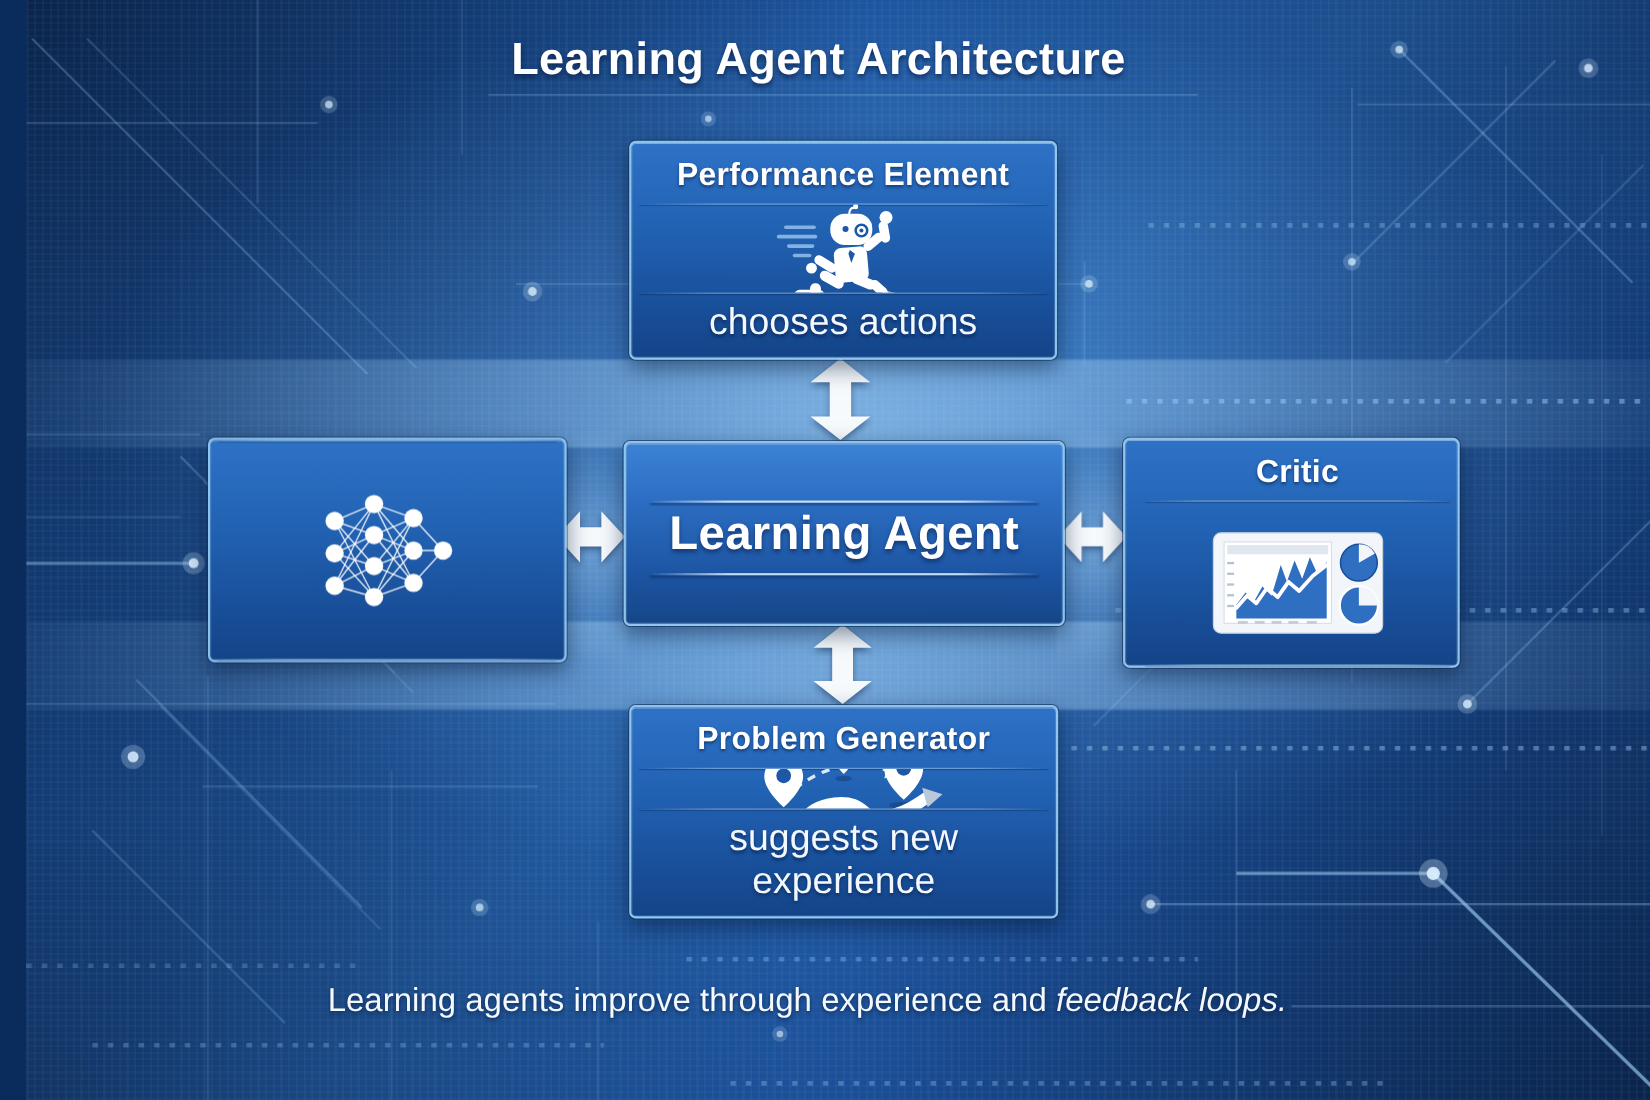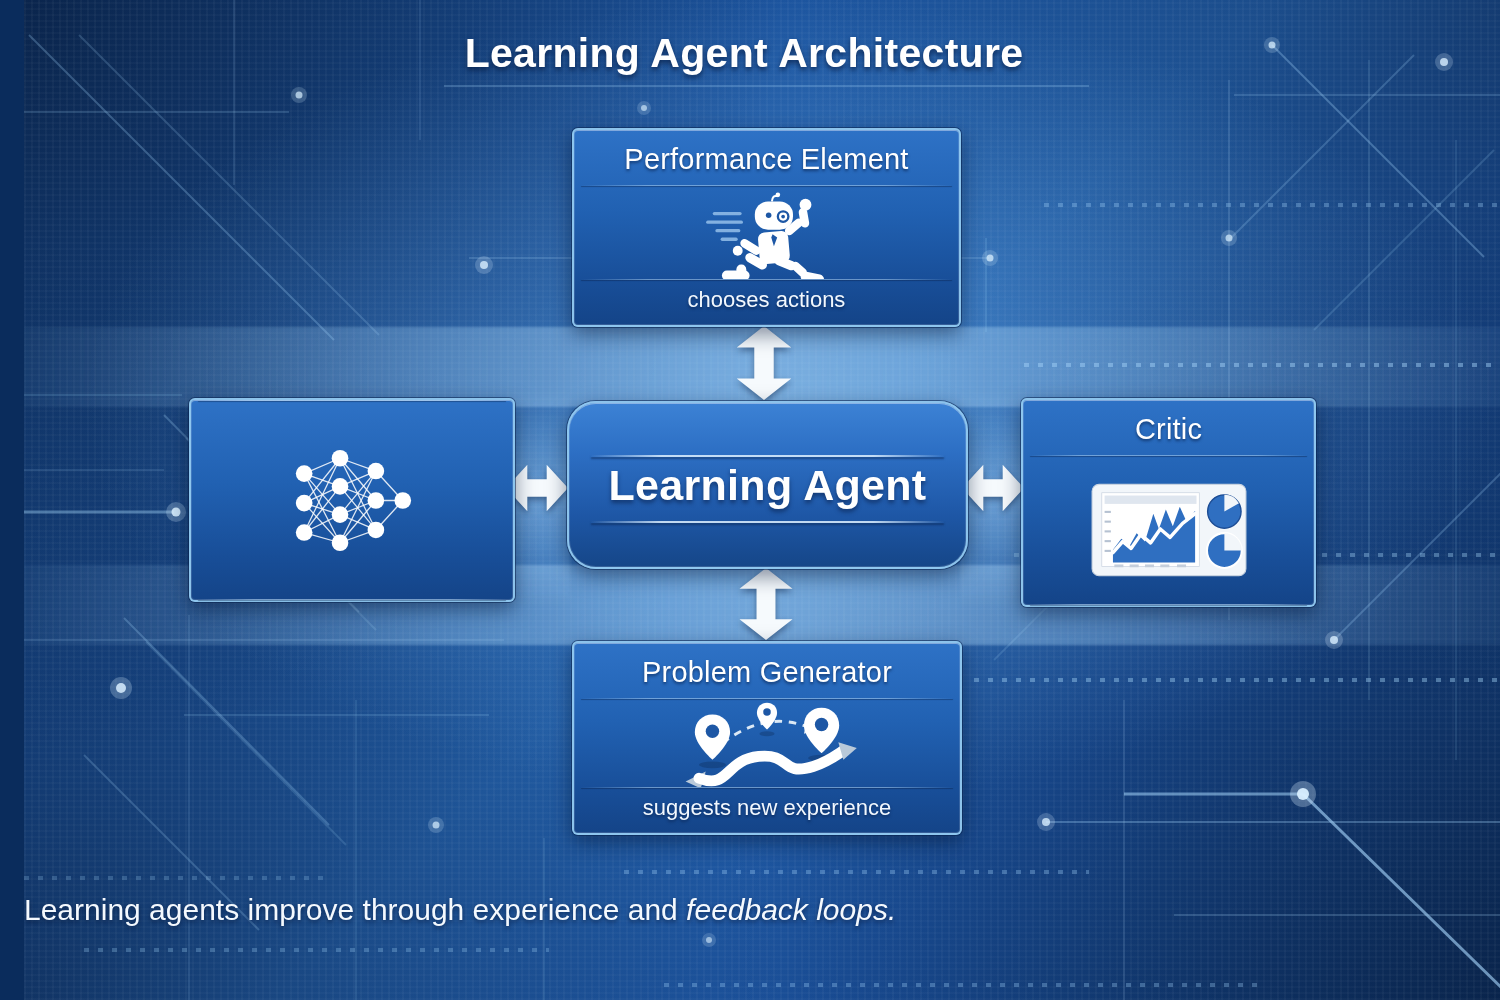--- a/index.html
+++ b/index.html
@@ -23,39 +23,39 @@
   .band{position:absolute;z-index:1;pointer-events:none;filter:blur(1px);}
   .band-h{left:0;right:0;background:linear-gradient(90deg, rgba(158,205,243,.05) 0%, rgba(158,205,243,.34) 28%, rgba(178,220,250,.5) 50%, rgba(158,205,243,.34) 72%, rgba(158,205,243,.05) 100%);}
   .band-v{background:linear-gradient(180deg, rgba(158,205,243,0) 0%, rgba(170,214,248,.45) 50%, rgba(158,205,243,0) 100%);}
   .circuit{position:absolute;inset:0;z-index:2;pointer-events:none;}
 
   .node{position:absolute;z-index:5;display:flex;flex-direction:column;border-radius:6px;
     background:linear-gradient(180deg,#2e72c6 0%,#2161b2 42%,#184e98 78%,#144488 100%);
     border:2px solid rgba(148,202,240,.95);
     box-shadow:0 0 0 1px rgba(8,34,78,.55), 0 7px 20px rgba(4,22,54,.5), inset 0 1px 0 rgba(255,255,255,.3), inset 0 0 0 1px rgba(255,255,255,.14);
   }
-  .node-title{color:#fff;font-weight:normal;text-align:center;font-size:29px;letter-spacing:.2px;
+  .node-title{color:#fff;font-weight:bold;text-align:center;font-size:29px;letter-spacing:.2px;
     padding:13px 6px 9px;text-shadow:0 2px 3px rgba(8,30,72,.65);}
   .node-divider{height:1px;margin:0 7px;flex:none;
     background:linear-gradient(90deg, rgba(255,255,255,0), rgba(186,220,248,.5) 18%, rgba(186,220,248,.5) 82%, rgba(255,255,255,0));
     box-shadow:0 1px 1px rgba(8,30,70,.45);}
   .node-body{flex:1;display:flex;align-items:center;justify-content:center;overflow:hidden;}
-  .node-sub{color:#f2f8fe;text-align:center;font-size:22px;padding:7px 4px 12px;
+  .node-sub{color:#f2f8fe;text-align:center;font-size:34px;padding:7px 4px 12px;
     text-shadow:0 2px 3px rgba(8,30,72,.65);}
 
   .agent-box{background:linear-gradient(180deg,#3c82d5 0%,#2d6fc4 30%,#1e57a6 68%,#154688 100%);}
   .agent-inner{position:absolute;inset:0;display:flex;align-items:center;justify-content:center;}
   .agent-title{color:#fff;font-weight:bold;font-size:43px;letter-spacing:.3px;text-shadow:0 3px 4px rgba(8,30,72,.6);}
   .agent-line{position:absolute;left:22px;right:22px;height:2px;
     background:linear-gradient(90deg, rgba(255,255,255,0), rgba(222,240,255,.85) 20%, rgba(222,240,255,.85) 80%, rgba(255,255,255,0));
     box-shadow:0 2px 2px rgba(8,30,70,.5);}
 
   .page-title{position:absolute;z-index:5;top:30px;left:0;width:1440px;text-align:center;
     color:#fff;font-weight:bold;font-size:41px;letter-spacing:.3px;text-shadow:0 3px 5px rgba(6,26,62,.7);}
-  .footer-caption{position:absolute;z-index:5;top:893px;left:0;width:1420px;
+  .footer-caption{position:absolute;z-index:5;top:893px;left:0;width:1420px;text-align:center;
     color:#f4f9fe;font-size:30px;text-shadow:0 2px 4px rgba(6,26,62,.7);}
   .footer-caption .em{font-style:italic;}
 
   .arrow{position:absolute;z-index:4;filter:drop-shadow(0 3px 3px rgba(5,25,60,.45));}
   .arrow svg{display:block;}
 </style>
 </head>
 <body>
 
 <div id="stage">
@@ -225,29 +225,29 @@
           <circle cx="134" cy="36" r="13"></circle>
             <circle cx="134" cy="82" r="13"></circle>
             <circle cx="134" cy="128" r="13"></circle>
           <circle cx="176" cy="82" r="13"></circle>
         </g>
       </svg>
     </div>
     <div class="node-divider"></div>
   </div>
 
-  <div class="node agent-box" style="left:543px;top:401px;width:397px;height:164px;border-radius:29px;">
+  <div class="node agent-box" style="left:543px;top:401px;width:397px;height:164px;">
     <div class="agent-inner">
       <div class="agent-line" style="top:52px;"></div>
       <div class="agent-title">Learning Agent</div>
       <div class="agent-line" style="bottom:44px;"></div>
     </div>
   </div>
 
-  <div class="node" style="left:997px;top:398px;width:291px;height:205px;">
+  <div class="node" style="left:997px;top:398px;width:291px;height:205px;padding-left:11px;">
     <div class="node-title">Critic</div>
     <div class="node-divider"></div>
     <div class="node-body">
       <svg width="168" height="94" viewBox="0 0 225 135">
         <rect x="2" y="2" width="221" height="131" rx="10" fill="#f2f6fa" stroke="#c8d3e0" stroke-width="1.5"></rect>
         <rect x="16" y="14" width="140" height="106" fill="#ffffff" stroke="#c9d2de"></rect>
         <rect x="20" y="18" width="132" height="12" fill="#dfe6ef"></rect>
         <g fill="#b6c2d2">
           <rect x="20" y="40" width="9" height="3"></rect>
             <rect x="20" y="54" width="9" height="3"></rect>

